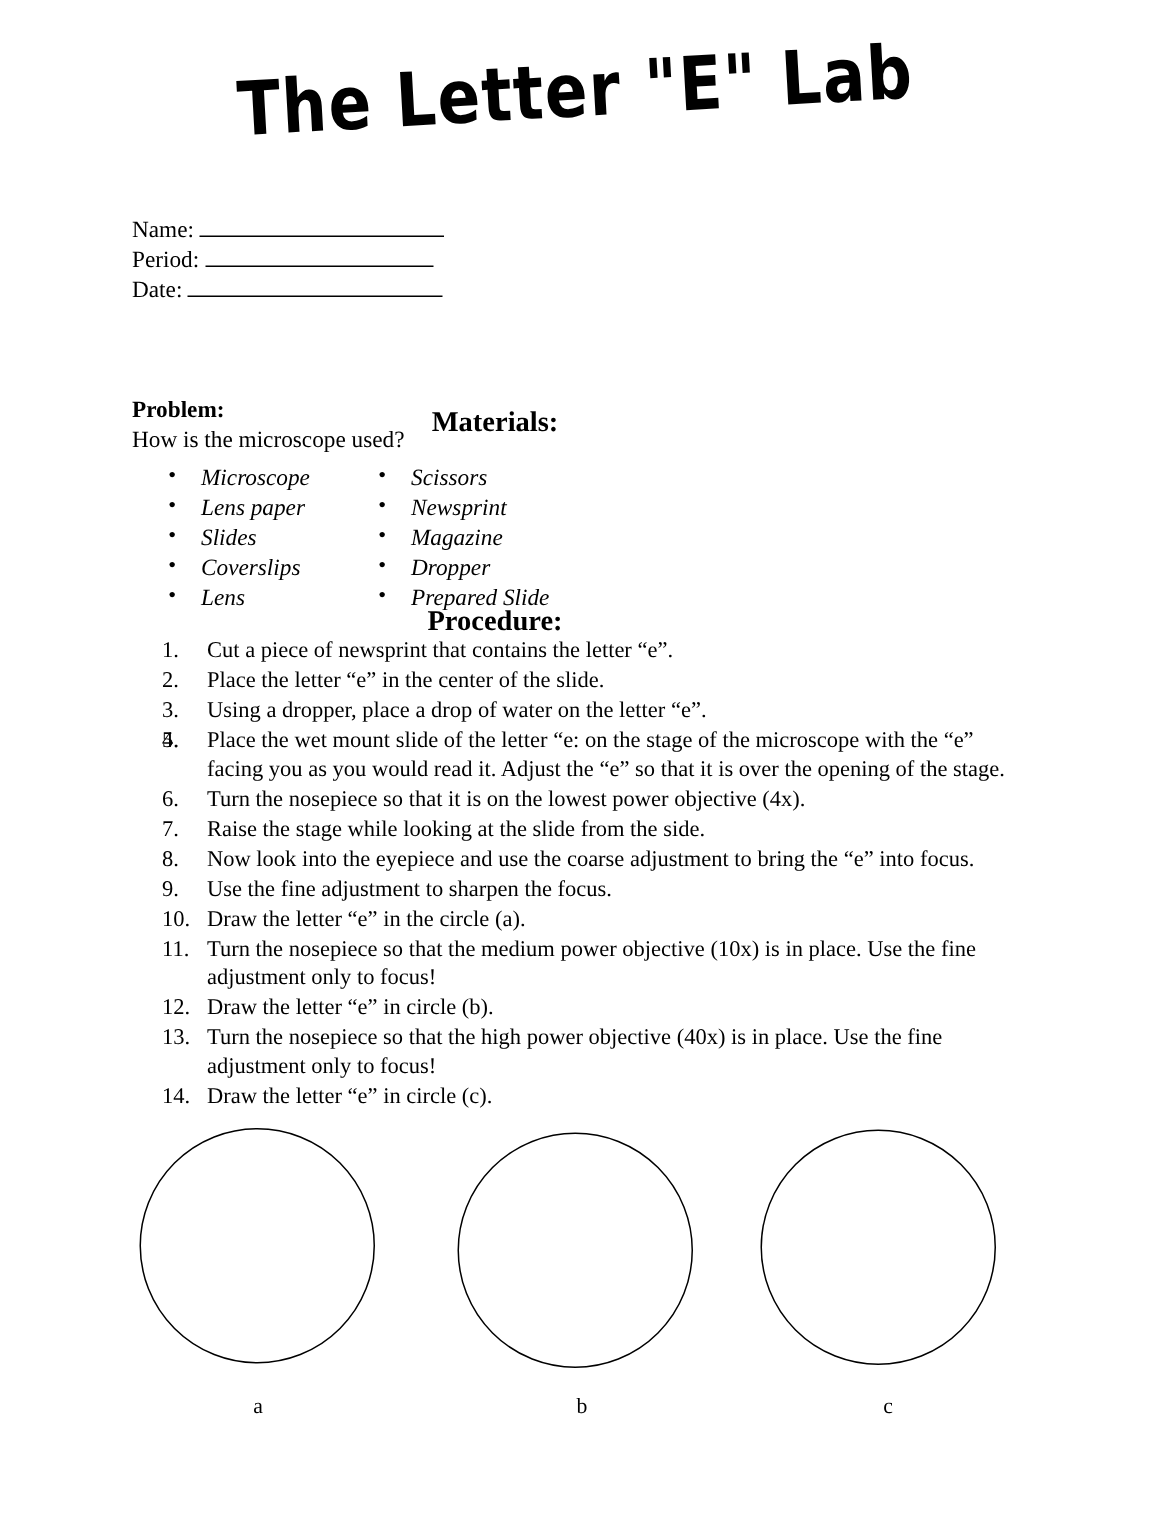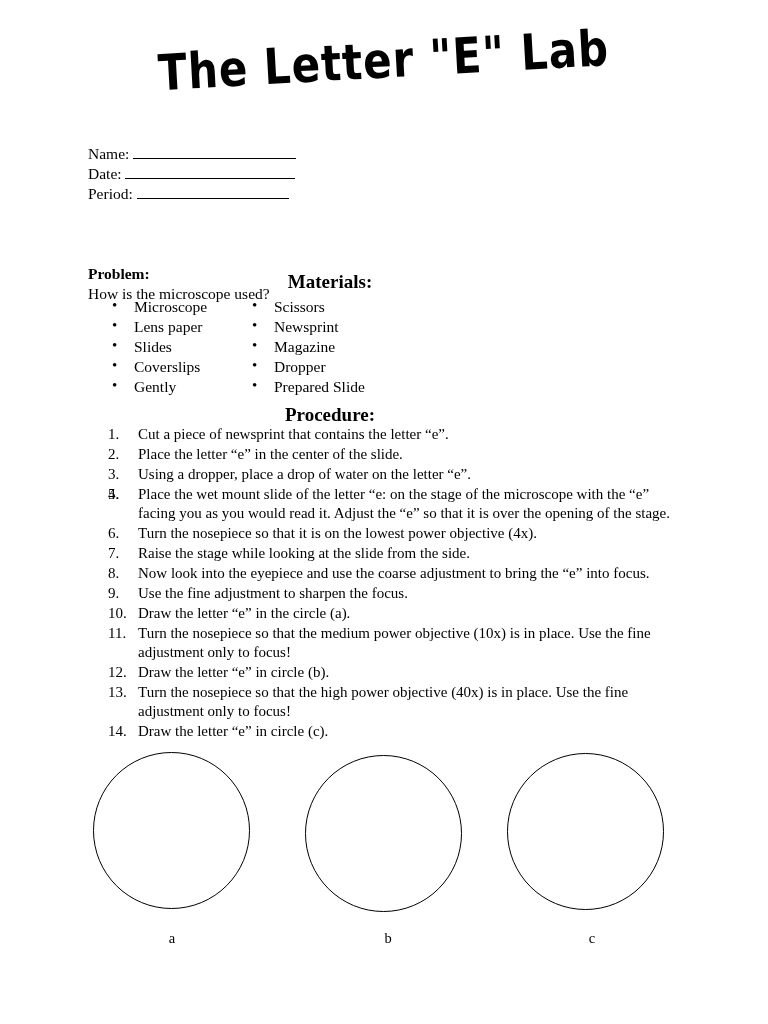--- a/index.html
+++ b/index.html
@@ -94,21 +94,22 @@
 
   
   .materials {
     position: absolute;
     top: 293px;
     left: 88px;
     width: 600px;
   }
   .mat-col {
     position: absolute;
-    top: 4px;
+    top: 16px;
+    font-style: italic;
   }
   .mat-col-1 { left: 20px; }
   .mat-col-2 { left: 160px; }
   .mat-list {
     margin: 0;
     padding: 0;
     list-style: none;
     font-size: 15.5px;
     line-height: 19.5px;
   }
@@ -203,44 +204,44 @@
   <div class="title-wrap">
     <span class="title">The Letter "E" Lab</span>
   </div>
 
   <div class="fields">
     <div class="field-row">
       <span class="field-label">Name:</span>
       <span class="field-line line-name"></span>
     </div>
     <div class="field-row">
+      <span class="field-label">Period:</span>
+      <span class="field-line line-period"></span>
+    </div>
+    <div class="field-row">
       <span class="field-label">Date:</span>
       <span class="field-line line-date"></span>
-    </div>
-    <div class="field-row">
-      <span class="field-label">Period:</span>
-      <span class="field-line line-period"></span>
     </div>
   </div>
 
   <div class="problem-block">
     <div class="problem-heading">Problem:</div>
     <div class="problem-text">How is the microscope used?</div>
   </div>
 
   <div class="section-heading heading-materials">Materials:</div>
 
   <div class="materials">
     <div class="mat-col mat-col-1">
       <ul class="mat-list">
         <li>Microscope</li>
         <li>Lens paper</li>
         <li>Slides</li>
         <li>Coverslips</li>
-        <li>Gently</li>
+        <li>Lens</li>
       </ul>
     </div>
     <div class="mat-col mat-col-2">
       <ul class="mat-list">
         <li>Scissors</li>
         <li>Newsprint</li>
         <li>Magazine</li>
         <li>Dropper</li>
         <li>Prepared Slide</li>
       </ul>

